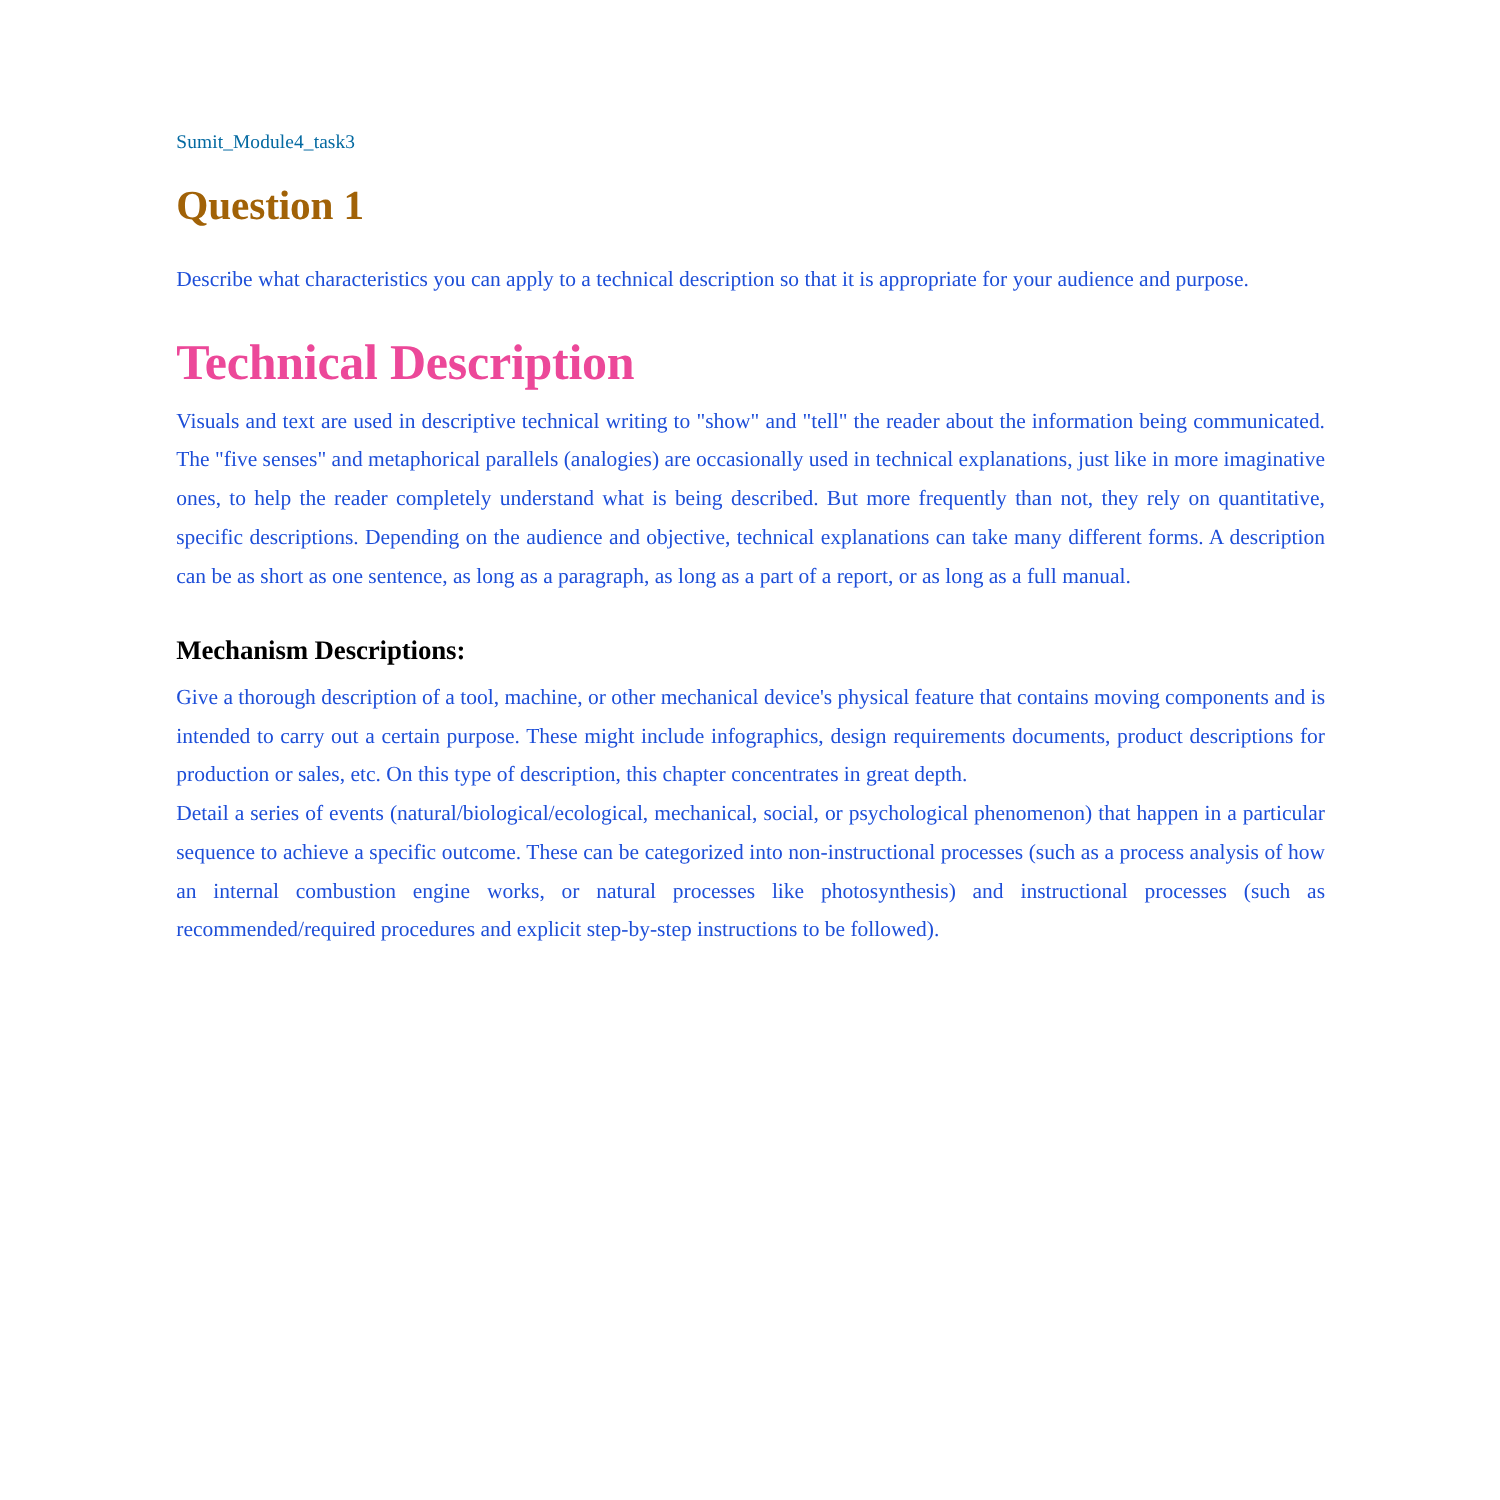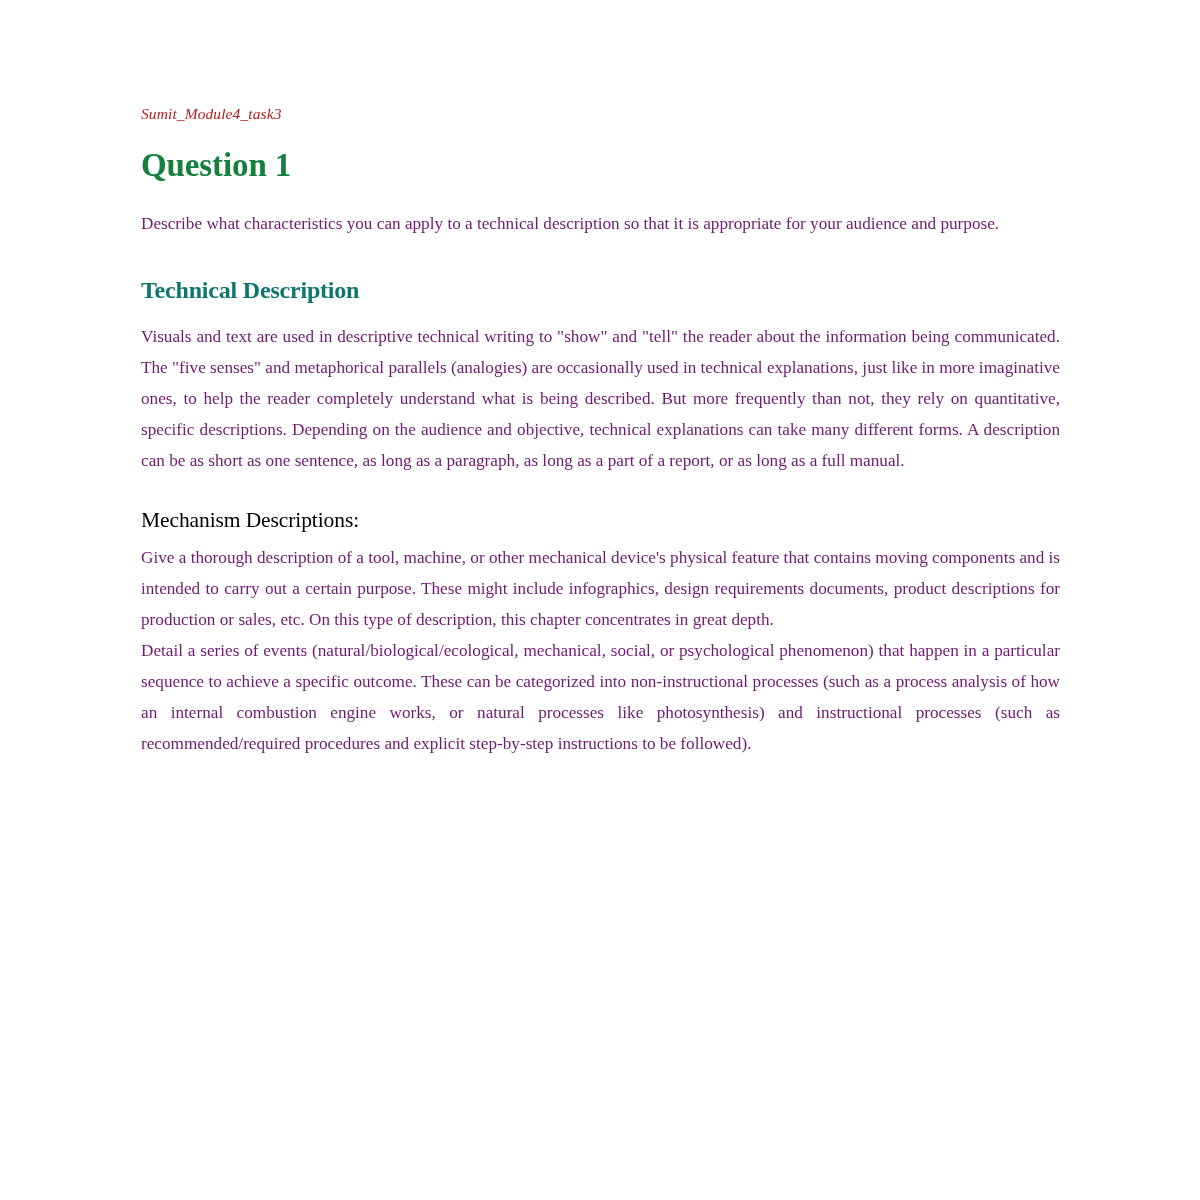--- a/index.html
+++ b/index.html
@@ -19,64 +19,63 @@
     box-sizing: border-box;
     width: 1200px;
     height: 1200px;
     padding: 104px 140px 0 141px;
     background: #ffffff;
   }
 
   .doc-header {
     font-size: 15.5px;
     line-height: 20px;
-    color: #b91c1c;
+    color: #0369a1;
     letter-spacing: 0.1px;
     margin: 0 0 0 0;
-    font-style: italic;
   }
 
   h1.question-title {
     font-size: 33px;
     font-weight: bold;
     line-height: 40px;
     margin: 21px 0 0 0;
     letter-spacing: -0.1px;
-    color: #15803d;
+    color: #a16207;
   }
 
   p.body-text {
     font-size: 17.2px;
     line-height: 31px;
     text-align: justify;
     text-justify: inter-word;
     margin: 0;
-    color: #701a75;
+    color: #1d4ed8;
   }
 
   p.question-prompt {
     margin-top: 23px;
   }
 
   h2.section-title {
-    font-size: 24px;
+    font-size: 40px;
     font-weight: bold;
     line-height: 38px;
     margin: 32px 0 0 0;
     letter-spacing: -0.2px;
-    color: #0f766e;
+    color: #ec4899;
   }
 
   p.intro-text {
     margin-top: 12px;
   }
 
   h3.sub-title {
     font-size: 21.5px;
-    font-weight: normal;
+    font-weight: bold;
     line-height: 26px;
     margin: 31px 0 0 0;
     letter-spacing: -0.1px;
     color: #000000;
   }
 
   p.mechanism-text {
     margin-top: 9px;
   }
 

